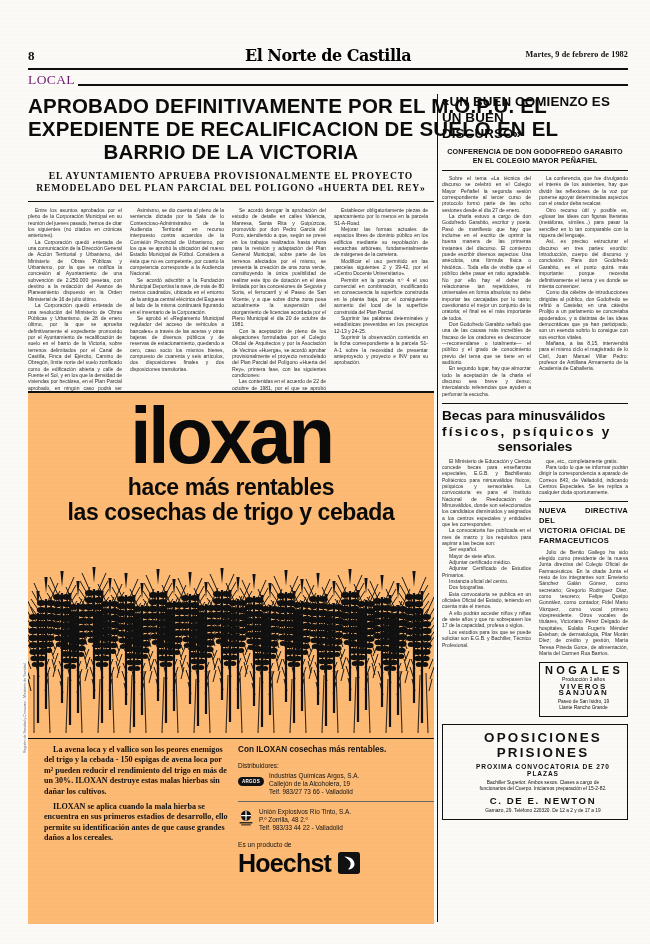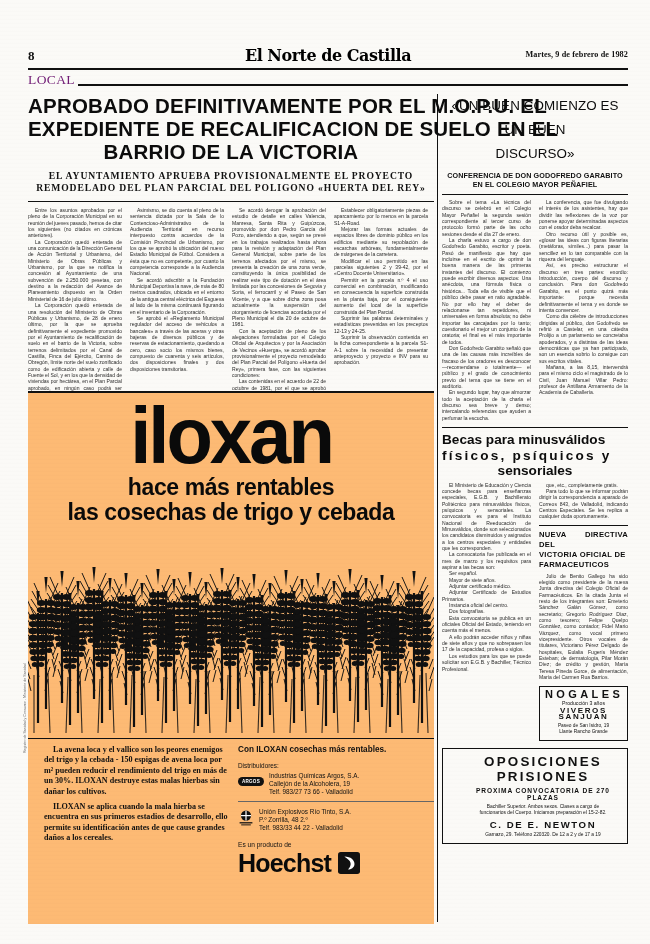--- a/index.html
+++ b/index.html
@@ -198,24 +198,23 @@
   .hoechst-mark{width:22px;height:22px;flex:0 0 auto;}
   .ad-side-credit{
     position:absolute;left:-5px;top:360px;
     transform:rotate(-90deg);transform-origin:left top;
     font-size:3.6px;color:#666;white-space:nowrap;
     font-family:"Liberation Sans", sans-serif;
   }
 
   
   .rhead{
-    text-align:center;
-    font-family:"Liberation Sans", sans-serif;
-    font-weight:normal;
-    font-size:13.4px;line-height:24px;letter-spacing:.1px;color:#0c0c0c;
+    font-family:"Liberation Sans", sans-serif;
+    font-weight:bold;
+    font-size:13.4px;line-height:16px;letter-spacing:.1px;color:#0c0c0c;
   }
   .rhead .l{display:block;}
   .rsub{
     text-align:center;
     font-family:"Liberation Sans", sans-serif;
     font-weight:bold;font-size:7.2px;line-height:9px;letter-spacing:.1px;
     margin-top:5px;color:#111;
   }
   .rsub .l{display:block;}
   .rrule{height:1px;background:#111;margin:5px 0 4px 0;}

